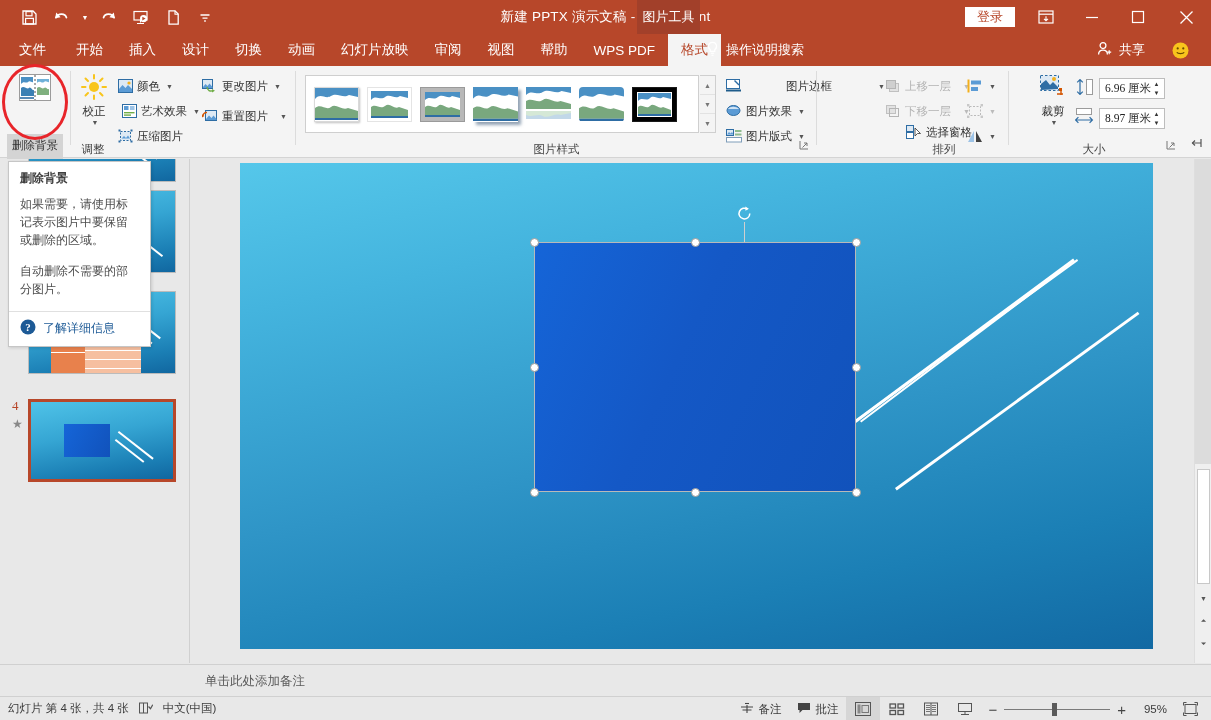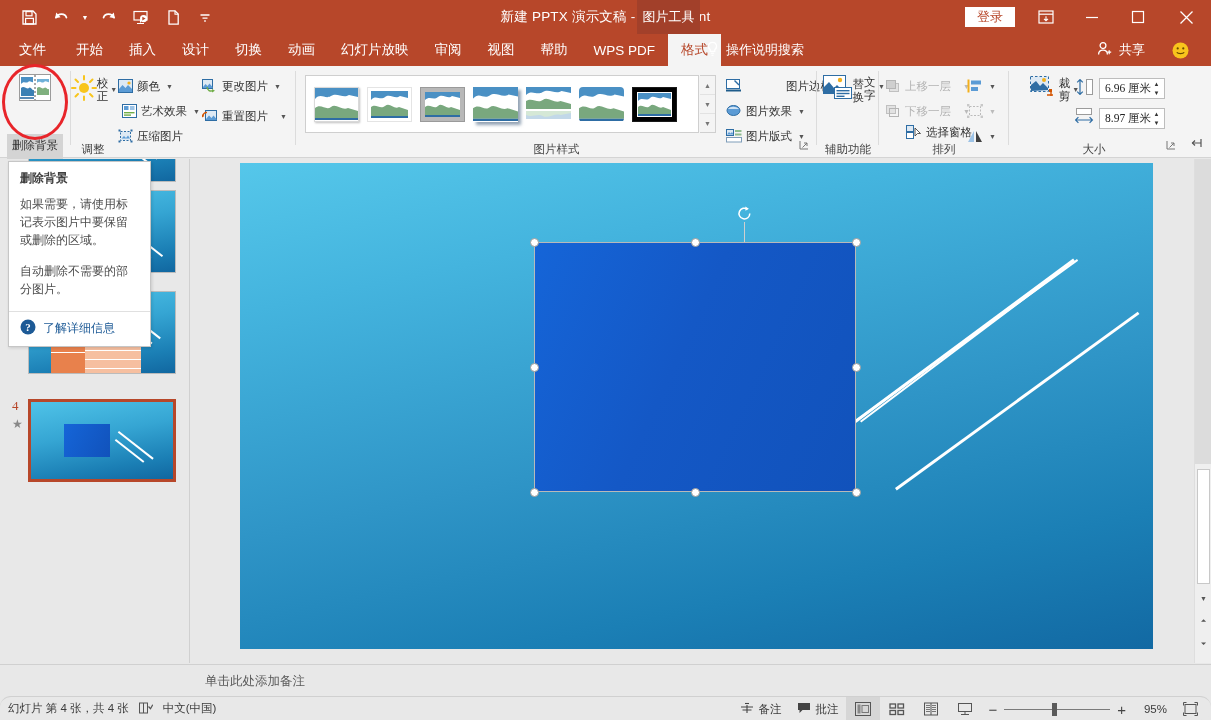--- a/index.html
+++ b/index.html
@@ -72,22 +72,22 @@
   }
   .grp { position: absolute; top: 0; height: 92px; }
   .grp-title {
     position: absolute; bottom: 1px; left: 0; width: 100%;
     text-align: center; font-size: 11.5px; color: #444;
   }
   .grp-sep { position: absolute; top: 5px; width: 1px; height: 74px; background: #dcdcdc; }
 
   
   .bigbtn {
-    position: absolute; display: flex; flex-direction: row;
-    align-items: center; justify-content: center;
+    position: absolute; display: flex; flex-direction: column;
+    align-items: center; justify-content: flex-start;
     font-size: 11.5px; color: #333; text-align: center;
   }
   .bigbtn .lbl { line-height: 13px; margin-top: 3px; }
 
   
   .smallbtn {
     position: absolute; display: flex; align-items: center; gap: 4px;
     font-size: 11.5px; color: #333; height: 21px; white-space: nowrap;
   }
   .smallbtn.dim { color: #b2b2b2; }
@@ -182,21 +182,21 @@
     position: absolute; right: 6px; top: 660px;
     font-size: 33px; font-weight: bold; color: #9a9a9a;
     font-family: "DejaVu Sans", sans-serif; letter-spacing: 1px;
     opacity: .85;
   }
 
   
   .statusbar {
     position: absolute; left: 0; bottom: 0; width: 1211px; height: 24px;
     background: #e8e8e8; border-top: 1px solid #d0d0d0;
-    font-size: 11.5px; color: #3c3c3c; border-radius: 11px;
+    font-size: 11.5px; color: #3c3c3c;
   }
   .sb-left { position: absolute; left: 8px; top: 4px; display: flex; align-items: center; gap: 10px; }
   .sb-right { position: absolute; right: 4px; top: 0; height: 24px; display: flex; align-items: center; gap: 0; }
   .sb-btn { height: 24px; display: flex; align-items: center; gap: 4px; padding: 0 8px; }
   .sb-view { width: 34px; height: 24px; display: flex; align-items: center; justify-content: center; }
   .sb-view.active { background: #d6d6d6; }
   .zoomctl { display: flex; align-items: center; gap: 7px; padding: 0 6px; }
   .zoomtrack { width: 106px; height: 1px; background: #7a7a7a; position: relative; }
   .zoomthumb { position: absolute; left: 48px; top: -6px; width: 5px; height: 13px; background: #5a5a5a; }
   .zoompct { width: 34px; text-align: right; font-size: 11.5px; }
@@ -597,41 +597,20 @@
         <svg width="10" height="10" viewBox="0 0 10 10">
             <path d="M1 1v8h8" fill="none" stroke="#777"></path>
             <path d="M3.5 7.5L8 3" stroke="#777"></path>
             <path d="M8 6V3H5" fill="none" stroke="#777"></path>
           </svg>
       </div>
       <div class="grp-title">图片样式</div>
       <div class="grp-sep" style="left:520px;"></div>
     </div>
 
-    <div class="grp" style="left:817px; width:62px;">
-      <div class="bigbtn" style="left:8px; top:8px; width:46px;">
-        <span>
-          <svg width="32" height="28" viewBox="0 0 32 28">
-            <rect x="2.5" y="1.5" width="22" height="18" fill="#fff" stroke="#2e6da4"></rect>
-            <circle cx="19" cy="6" r="2.2" fill="#f3b01c"></circle>
-            <path d="M3 19V13l5-5 5 6 3-3 8 8z" fill="#2e6da4"></path>
-            <rect x="13.5" y="13.5" width="17" height="11" fill="#fff" stroke="#2e6da4"></rect>
-            <g fill="#2e6da4">
-                <rect x="15.5" y="16" width="13" height="1.4"></rect>
-                <rect x="15.5" y="18.8" width="13" height="1.4"></rect>
-                <rect x="15.5" y="21.6" width="8" height="1.4"></rect>
-              </g>
-          </svg>
-        </span>
-        <span class="lbl">替换</span>
-        <span class="lbl" style="margin-top:0;">文字</span>
-      </div>
-      <div class="grp-title">辅助功能</div>
-      <div class="grp-sep" style="left:61px;"></div>
-    </div>
 
     <div class="grp" style="left:879px; width:130px;">
       <div class="smallbtn dim" style="left:6px; top:10px;">
         <span>
           <svg width="16" height="14" viewBox="0 0 16 14">
               <rect x="4.5" y="4.5" width="9" height="8" fill="#e2e2e2" stroke="#c0c0c0"></rect>
               <rect x="1.5" y="1.5" width="9" height="8" fill="#cfcfcf" stroke="#b4b4b4"></rect>
             </svg>
         </span>
         <span>上移一层</span>

